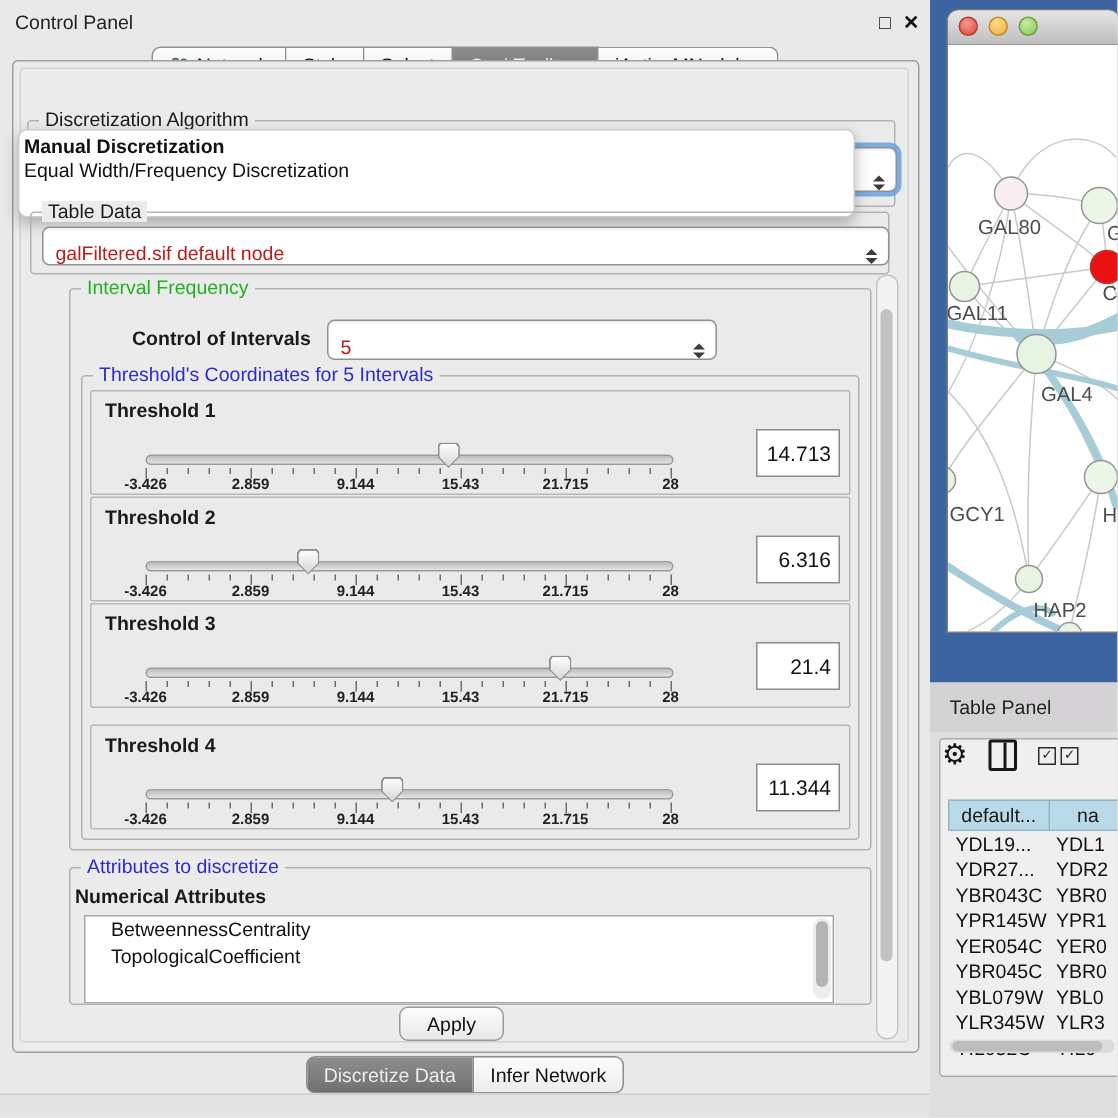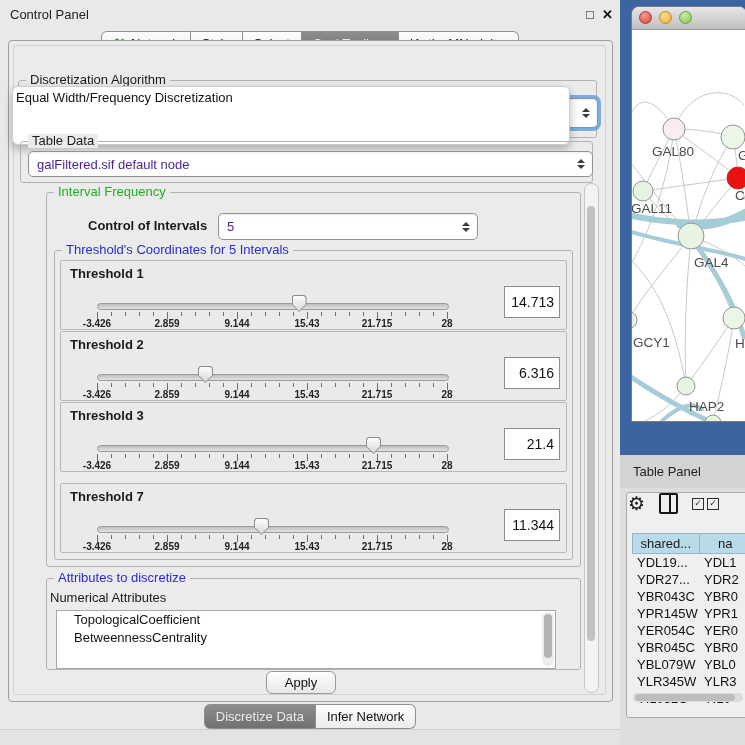--- a/index.html
+++ b/index.html
@@ -14,22 +14,22 @@
        padding:0 11px;height:23px;display:flex;align-items:center;gap:5px;font-size:13px;color:#111}
   .seg:first-child{border-left:1px solid #8f8f8f;border-radius:6px 0 0 6px}
   .seg:last-child{border-radius:0 6px 6px 0}
   .seg.sel{background:linear-gradient(#8d8d8d,#707070);color:#ececec}
   .outer-panel{left:8px;top:40px;width:603px;height:660px;background:#ebebeb;
        border:1px solid #9f9f9f;border-radius:4px}
   .inner-panel{left:13px;top:45px;width:591px;height:648px;border:1px solid #d2d2d2;border-radius:3px}
   .grp{border:1px solid #b2b2b2;border-radius:3px}
   .grp-title{position:absolute;background:#ebebeb;padding:0 4px;font-size:13px;line-height:14px}
   .t-green{color:#21b021}.t-blue{color:#2b2bd0}.t-black{color:#1a1a1a}
-  .combo{background:#fff;border:1px solid #919191;border-radius:5px;display:flex;align-items:center;
-       padding-left:8px;font-size:13px;color:#4c1d95;box-shadow:inset 0 1px 2px rgba(0,0,0,.08)}
+  .combo{background:#fff;border:1px solid #919191;border-radius:5px;display:flex;align-items:flex-end;
+       padding-left:8px;font-size:13px;color:#b91c1c;box-shadow:inset 0 1px 2px rgba(0,0,0,.08)}
   .combo .stepper{margin-left:auto;margin-right:7px;display:flex;flex-direction:column;gap:2px}
   .arr-up{width:0;height:0;border-left:4px solid transparent;border-right:4px solid transparent;border-bottom:4px solid #3c3c3c}
   .arr-dn{width:0;height:0;border-left:4px solid transparent;border-right:4px solid transparent;border-top:4px solid #3c3c3c}
   .focus-ring{box-shadow:0 0 0 3px rgba(96,158,222,.8), inset 0 1px 2px rgba(0,0,0,.08)}
   .popup{left:12px;top:86px;width:556px;height:54px;background:#fff;border:1px solid #cdcdcd;
        border-radius:6px;box-shadow:0 4px 10px rgba(0,0,0,.28);display:flex;flex-direction:column;padding-top:3px}
   .popup-hint{text-align:center;color:#a9a9a9;font-size:13px;line-height:17px}
   .popup-item{padding:0 3px;font-size:13px;line-height:16px;color:#111}
   .popup-item.b{font-weight:bold}
   .noi-label{font-weight:bold}
@@ -41,21 +41,21 @@
        clip-path:polygon(12% 0,88% 0,100% 14%,100% 55%,50% 100%,0 55%,0 14%);background:#8d8d8d}
   .thumb i{position:absolute;inset:1px;display:block;
        clip-path:polygon(12% 0,88% 0,100% 14%,100% 55%,50% 100%,0 55%,0 14%);background:linear-gradient(#fdfdfd,#d7d7d7)}
   .ticks{position:absolute;left:36px;top:51px;width:350px;height:8px}
   .tick{position:absolute;top:0;width:1px;background:#6e6e6e;height:4px}
   .tick.major{height:7px}
   .tick-labels{position:absolute;left:36px;top:57px;width:350px;font-size:10px;font-weight:bold;color:#222}
   .tick-lab{position:absolute;width:60px;margin-left:-30px;text-align:center;top:0}
   .val-field{position:absolute;right:6px;top:25px;width:56px;height:32px;background:#fff;border:1px solid #8c8c8c;
        font-size:14px;text-align:right;padding:0 5px;font-family:"Liberation Sans",sans-serif;color:#111;box-sizing:border-box}
-  .attr-sub{font-weight:normal}
+  .attr-sub{font-weight:bold}
   .list{left:56px;top:610px;width:498px;height:57px;background:#fff;border:1px solid #a8a8a8;overflow:hidden}
   .list-item{padding-left:17px;line-height:18px;font-size:13px;color:#111}
   .sb-v{background:#f3f3f3;border:1px solid #c6c6c6;border-radius:7px}
   .sb-thumb{position:absolute;background:#c2c2c2;border-radius:6px}
   .apply-btn{left:266px;top:671px;width:70px;height:23px;background:linear-gradient(#fdfdfd,#e8e8e8);
        border:1px solid #9a9a9a;border-radius:6px;font-size:13px;font-family:"Liberation Sans",sans-serif;color:#111}
   .bottom-tab-row{top:704px;left:0;width:620px;display:flex;justify-content:center}
   .footer-strip{top:729px;left:0;width:620px;height:16px;background:#e3e3e3;border-top:1px solid #cfcfcf}
   
   .desktop{left:620px;top:0;width:125px;height:455px;background:#3b64a0}
@@ -124,20 +124,21 @@
 <div class="grp-title t-black" style="left:26px;top:73px">Discretization Algorithm</div>
 <div class="abs combo focus-ring" style="left:30px;top:98px;width:558px;height:28px">
   <span class="stepper">
       <i class="arr-up"></i>
       <i class="arr-dn"></i>
     </span>
 </div>
 
 <div class="abs popup">
   <div id="popup-items">
+      <div class="popup-item b">Manual Discretization</div>
       <div class="popup-item">Equal Width/Frequency Discretization</div>
     </div>
 </div>
 
 <div class="abs grp" style="left:20px;top:141px;width:571px;height:40px"></div>
 <div class="grp-title t-black" style="left:28px;top:134px">Table Data</div>
 <div class="abs combo" style="left:28px;top:151px;width:555px;height:24px">
   <span>galFiltered.sif default node</span>
   <span class="stepper">
       <i class="arr-up"></i>
@@ -288,21 +289,21 @@
         <span class="tick-lab" style="left: 0%;">-3.426</span>
         <span class="tick-lab" style="left: 20%;">2.859</span>
         <span class="tick-lab" style="left: 40%;">9.144</span>
         <span class="tick-lab" style="left: 60%;">15.43</span>
         <span class="tick-lab" style="left: 80%;">21.715</span>
         <span class="tick-lab" style="left: 100%;">28</span>
       </div>
       <input class="val-field" value="21.4" style="">
     </div>
     <div class="thr-box" style="top: 483px;">
-      <div class="thr-label">Threshold 7</div>
+      <div class="thr-label">Threshold 4</div>
       <div class="track"></div>
       <div class="thumb" style="left: 192.998px;">
         <i></i>
       </div>
       <div class="ticks">
         <span class="tick major" style="left: 0%;"></span>
         <span class="tick" style="left: 4%;"></span>
         <span class="tick" style="left: 8%;"></span>
         <span class="tick" style="left: 12%;"></span>
         <span class="tick" style="left: 16%;"></span>
@@ -338,22 +339,22 @@
       </div>
       <input class="val-field" value="11.344" style="">
     </div>
   </div>
 
 <div class="abs grp" style="left:46px;top:578px;width:533px;height:90px"></div>
 <div class="grp-title t-blue" style="left:54px;top:571px">Attributes to discretize</div>
 <div class="abs attr-sub" style="left:50px;top:590px">Numerical Attributes</div>
 <div class="abs list">
   <div id="attr-list">
+      <div class="list-item">BetweennessCentrality</div>
       <div class="list-item">TopologicalCoefficient</div>
-      <div class="list-item">BetweennessCentrality</div>
     </div>
   <div class="abs sb-v" style="right:1px;top:1px;width:12px;height:54px;border:none;background:#ededed">
     <span class="sb-thumb" style="left:2px;top:2px;width:8px;height:44px;background:#b4b4b4"></span>
   </div>
 </div>
 
 <button class="abs apply-btn">Apply</button>
 
 <div class="abs bottom-tab-row" id="bottom-tabs">
     <div class="seg sel">
@@ -433,21 +434,21 @@
     <span class="split-ico">
         <i></i>
       </span>
     <span style="display:flex;gap:3px">
       <span class="cb-ico">✓</span>
       <span class="cb-ico">✓</span>
     </span>
   </div>
   <div class="tbl">
     <div class="tbl-head">
-      <span class="th" style="width:74px">shared...</span>
+      <span class="th" style="width:74px">default...</span>
       <span class="th" style="width:58px;border-left:none">na</span>
     </div>
     <div id="tp-rows">
         <div class="tr">
           <span class="td" style="width: 71px;">YDL19...</span>
           <span class="td" style="width: 55px;">YDL1</span>
         </div>
         <div class="tr">
           <span class="td" style="width: 71px;">YDR27...</span>
           <span class="td" style="width: 55px;">YDR2</span>

